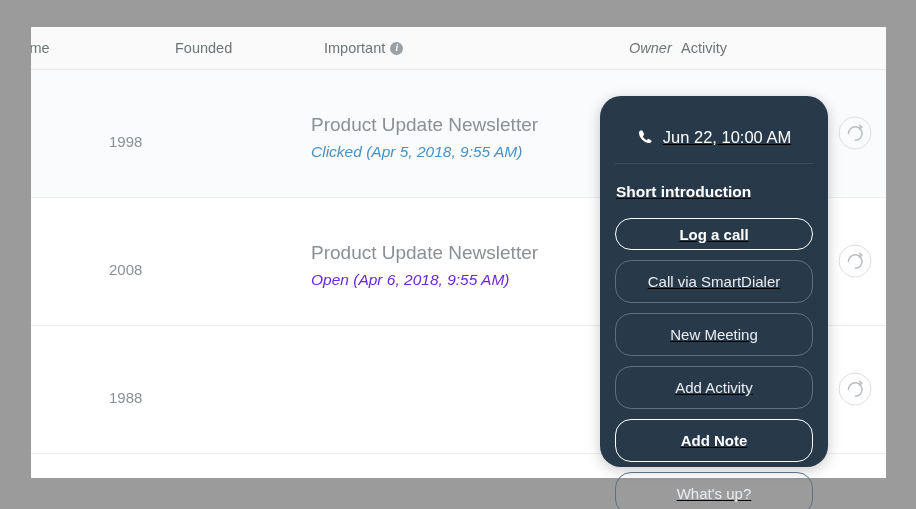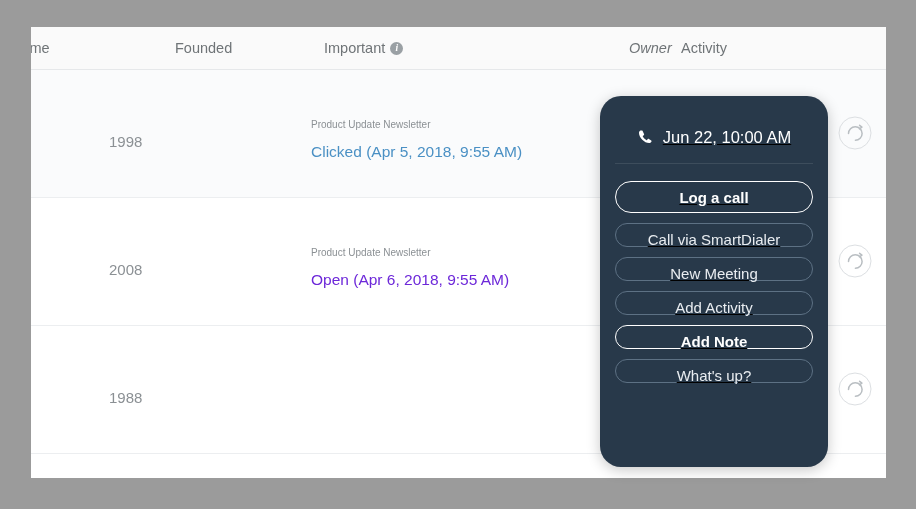--- a/index.html
+++ b/index.html
@@ -91,29 +91,30 @@
     white-space: nowrap;
   }
   .c-name    { left: 150px; top: 56px; }
   .c-founded { left: 248px; top: 56px; margin-top: 7px; }
 
   .c-campaign {
     left: 450px;
     top: 42px;
   }
   .camp-title {
-    font-size: 10px;
+    font-size: 19px;
     color: #8b9094;
     line-height: 26px;
     white-space: nowrap;
   }
   .camp-status {
     font-size: 15.5px;
     line-height: 27px;
     white-space: nowrap;
+    font-style: italic;
   }
   .status-clicked { color: #4a90c4; }
   .status-open    { color: #6d28d9; }
   .status-sent    { color: #b9bdc0; }
 
   
   .avatar {
     position: absolute;
     left: 755px;
     top: 44px;
@@ -181,21 +182,21 @@
     padding: 19px 0 0 1px;
   }
 
   .pop-buttons {
     margin-top: 17px;
     display: flex;
     flex-direction: column;
     gap: 10px;
   }
   .pbtn {
-    height: 24px;
+    height: 43px;
     border-radius: 16px;
     border: 1px solid #5d7184;
     background: transparent;
     color: #e9edf1;
     font-size: 15px;
     font-family: "Liberation Sans", sans-serif;
     text-align: center;
     line-height: 29px;
     white-space: nowrap;
     box-sizing: border-box;
@@ -280,20 +281,21 @@
 
   <div class="pop-head">
     <span class="phone-icon">
       <svg viewBox="0 0 17 17" width="17" height="17">
         <path d="M3.3 1.6c-.7.5-1.3 1.3-1.3 2.3 0 4.6 5.5 10.1 10.1 10.1 1 0 1.8-.6 2.3-1.3.3-.4.2-.9-.2-1.2l-2.3-1.6c-.4-.3-.9-.2-1.2.2l-.6.8c-.2.2-.5.3-.8.2-1.4-.7-2.8-2.1-3.5-3.5-.1-.3 0-.6.2-.8l.8-.6c.4-.3.5-.8.2-1.2L5.5 1.8c-.3-.4-.8-.5-1.2-.2z" fill="currentColor"></path>
       </svg>
     </span>
     <span class="pop-date">Jun 22, 10:00 AM</span>
   </div>
 
+  <div class="pop-subject">Short introduction</div>
 
   <div class="pop-buttons">
     <button class="pbtn primary first">Log a call</button>
     <button class="pbtn">Call via SmartDialer</button>
     <button class="pbtn">New Meeting</button>
     <button class="pbtn">Add Activity</button>
     <button class="pbtn primary">Add Note</button>
     <button class="pbtn">What's up?</button>
   </div>
 

